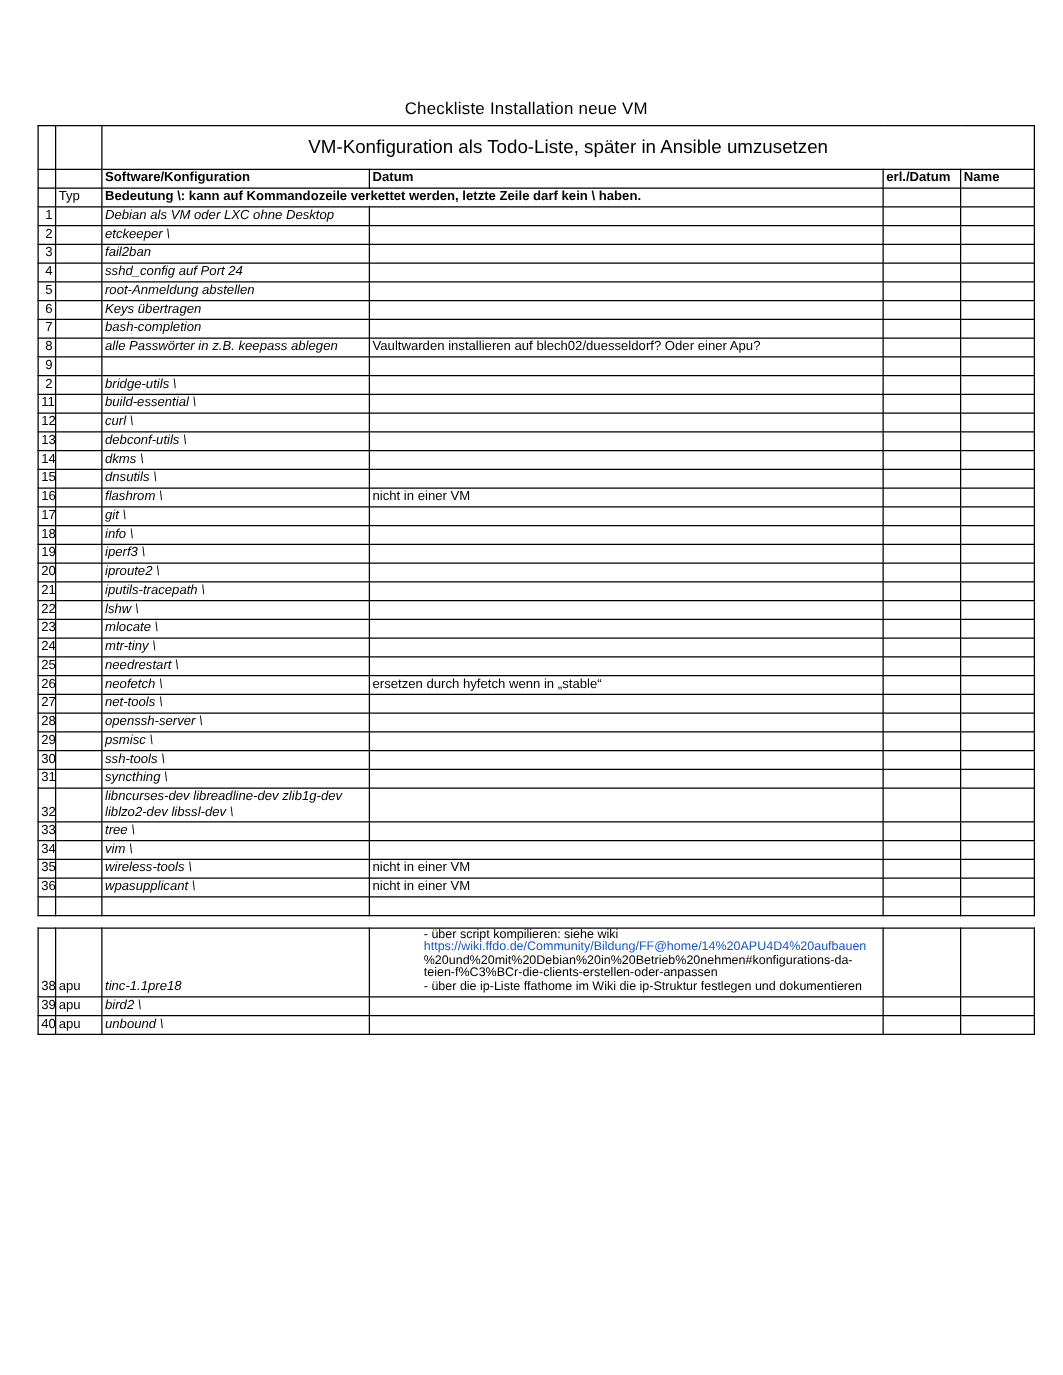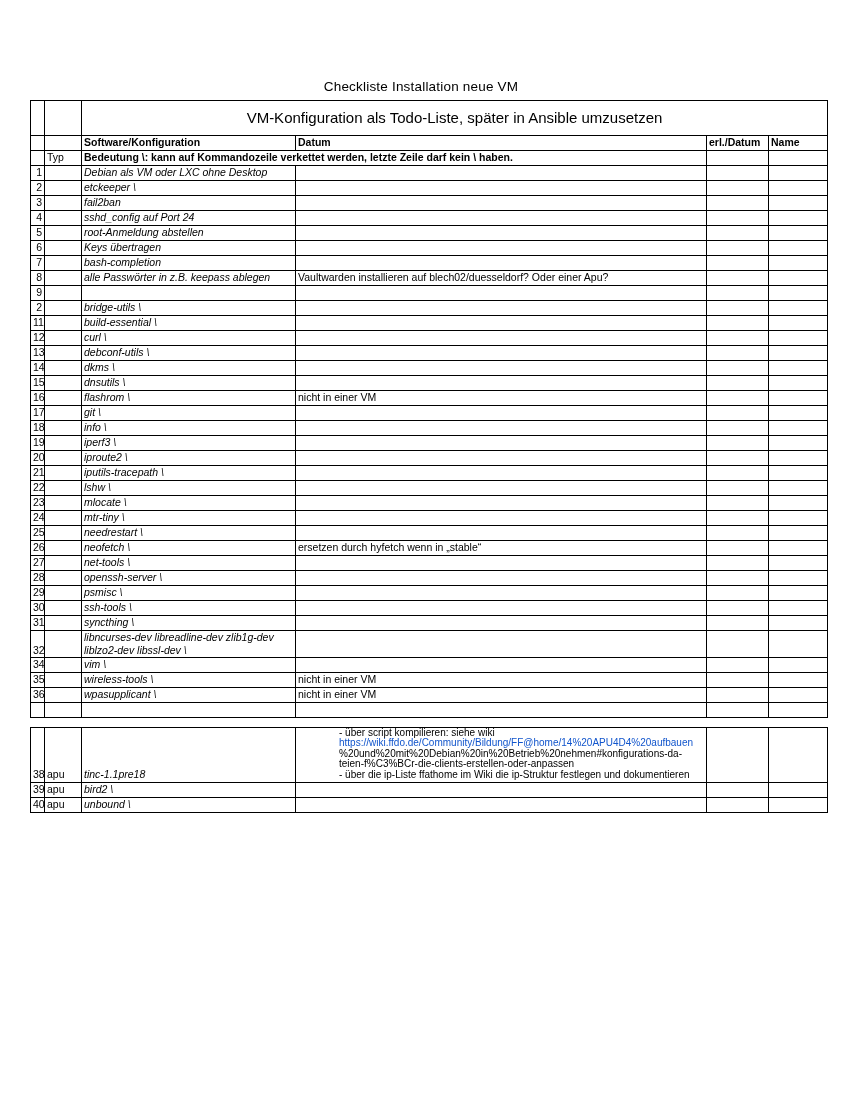--- a/index.html
+++ b/index.html
@@ -336,20 +336,28 @@
           </tr>
           <tr class="h27">
             <td class="num">32</td>
             <td class="typ"></td>
             <td class="software">libncurses-dev libreadline-dev zlib1g-dev liblzo2-dev libssl-dev \</td>
             <td class="todo"></td>
             <td class="done"></td>
             <td class="name"></td>
           </tr>
           <tr>
+            <td class="num">33</td>
+            <td class="typ"></td>
+            <td class="software">tree \</td>
+            <td class="todo"></td>
+            <td class="done"></td>
+            <td class="name"></td>
+          </tr>
+          <tr>
             <td class="num">34</td>
             <td class="typ"></td>
             <td class="software">vim \</td>
             <td class="todo"></td>
             <td class="done"></td>
             <td class="name"></td>
           </tr>
           <tr>
             <td class="num">35</td>
             <td class="typ"></td>

